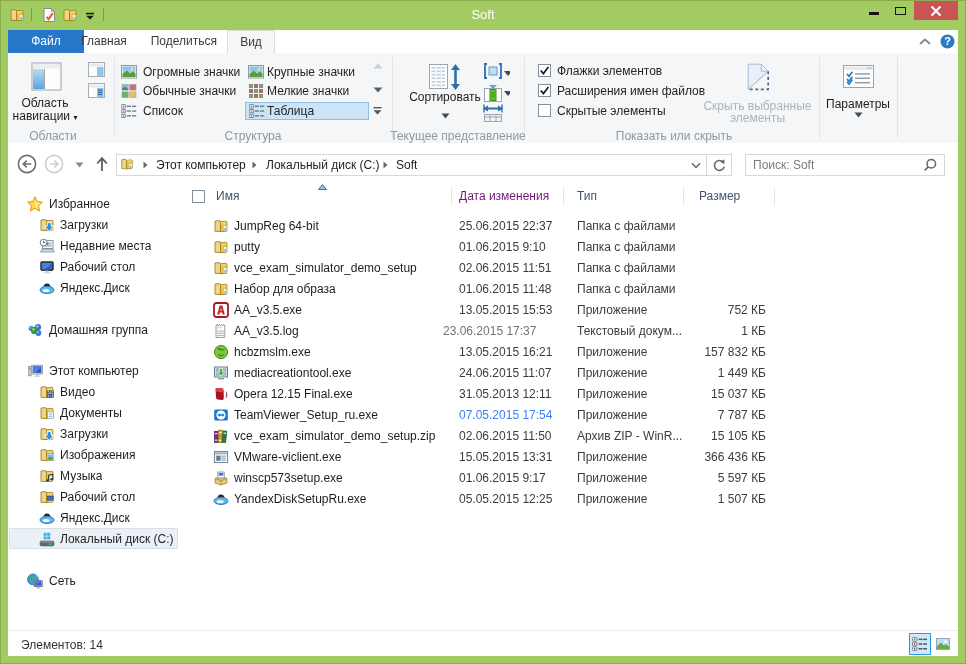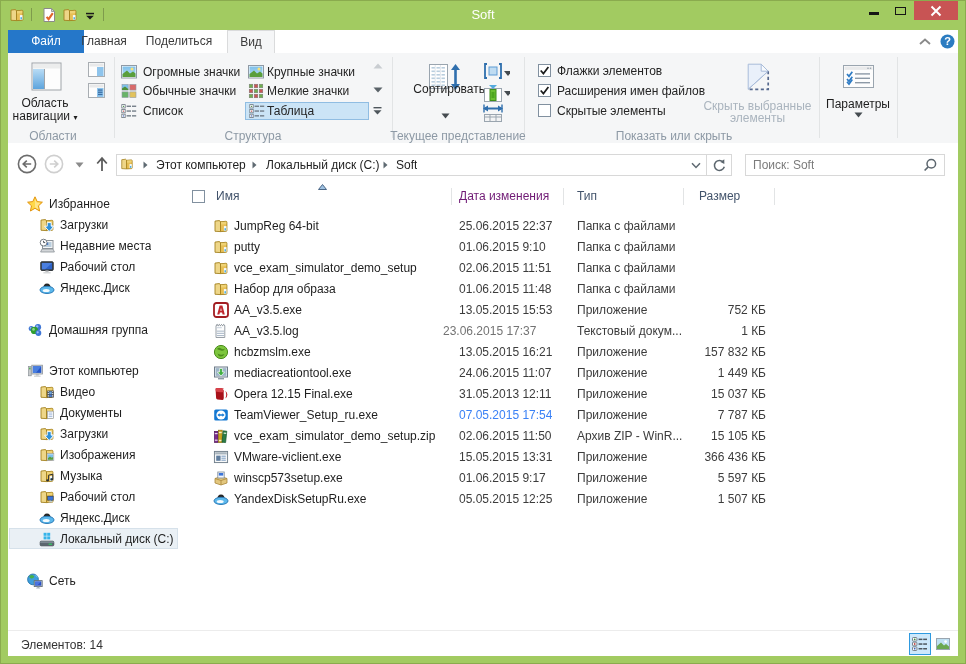--- a/index.html
+++ b/index.html
@@ -47,21 +47,21 @@
 <div class="abs" style="left:383px;top:0;width:200px;height:30px;color:#fff;font-size:13px;text-align:center;line-height:29px">Soft</div>
 <div class="abs" style="left:869px;top:12px;width:10px;height:2.5px;background:#151515"></div>
 <div class="abs" style="left:895px;top:6.5px;width:11px;height:8px;border:1.5px solid #151515"></div>
 <div class="abs" style="left:914px;top:1px;width:44px;height:19px;background:#c85454"></div>
 <svg style="position:absolute;left:930px;top:5px" width="12" height="12" viewBox="0 0 12 12">
       <path d="M1.5,1.5 L10.5,10.5 M10.5,1.5 L1.5,10.5" stroke="#fff" stroke-width="2"></path>
     </svg>
 <div class="abs" style="left:8px;top:30px;width:950px;height:23px;background:#fff"></div>
 <div class="abs" style="left:8px;top:30px;width:76px;height:24px;background:#2577c9;color:#fff;text-align:center;line-height:23px">Файл</div>
 <div class="abs" style="left:74px;top:30px;width:60px;height:23px;text-align:center;line-height:23px;color:#3b3b3b">Главная</div>
-<div class="abs" style="left:141px;top:30px;width:76px;height:23px;text-align:center;line-height:23px;color:#3b3b3b">Поделиться</div>
+<div class="abs" style="left:141px;top:30px;width:76px;height:23px;text-align:right;line-height:23px;color:#3b3b3b">Поделиться</div>
 <div class="abs" style="left:227px;top:30px;width:48px;height:24px;background:#f5f6f7;border:1px solid #dadbdc;border-bottom:none;text-align:center;line-height:22px;color:#3b3b3b">Вид</div>
 <svg style="position:absolute;left:918px;top:37px" width="14" height="9" viewBox="0 0 14 9">
       <path d="M2,7 L7,2.5 L12,7" stroke="#8a8a8a" stroke-width="1.8" fill="none"></path>
     </svg>
 <svg style="position:absolute;left:940px;top:34px" width="15" height="15" viewBox="0 0 15 15">
       <circle cx="7.5" cy="7.5" r="7" fill="#2b7cc1"></circle>
       <text x="7.5" y="11.4" font-size="11" font-weight="bold" fill="#fff" text-anchor="middle" font-family="Liberation Sans">?</text>
     </svg>
 <div class="abs" style="left:8px;top:53px;width:950px;height:91px;background:#f5f6f7"></div>
 <div class="abs" style="left:8px;top:144px;width:950px;height:1px;background:#d9dadb"></div>
@@ -214,21 +214,21 @@
 <g stroke="#d7dee5" stroke-width="0.7">
 <line x1="6.2" y1="1" x2="6.2" y2="24"></line>
         <line x1="11.4" y1="1" x2="11.4" y2="24"></line>
       </g>
     </svg>
 <svg style="position:absolute;left:451px;top:64px" width="9" height="26" viewBox="0 0 9 26">
       <path d="M4.5,5 V21" stroke="#2f6fad" stroke-width="2.6"></path>
 <polygon points="4.5,0 9,6 0,6" fill="#2f6fad"></polygon>
       <polygon points="4.5,26 9,20 0,20" fill="#2f6fad"></polygon>
     </svg>
-<div class="abs" style="left:405px;top:82px;width:80px;text-align:right">Сортировать</div>
+<div class="abs" style="left:405px;top:90px;width:80px;text-align:center">Сортировать</div>
 <svg style="position:absolute;left:441px;top:113px" width="9" height="6" viewBox="0 0 9 6">
       <polygon points="0.5,0.5 8.5,0.5 4.5,5.5" fill="#454b50"></polygon>
     </svg>
 <svg style="position:absolute;left:484px;top:63px" width="26" height="16" viewBox="0 0 26 16">
       <path d="M3,1 H1 V15 H3" stroke="#2f6fad" stroke-width="1.8" fill="none"></path>
 <path d="M15,1 H17 V15 H15" stroke="#2f6fad" stroke-width="1.8" fill="none"></path>
 <rect x="5" y="4" width="8" height="8" fill="#bfdcf2" stroke="#5f9bd4"></rect>
 <polygon points="20,6 28,6 24,11" fill="#454b50" transform="translate(0,2)"></polygon>
     </svg>
 <svg style="position:absolute;left:484px;top:85px" width="26" height="17" viewBox="0 0 26 17">

